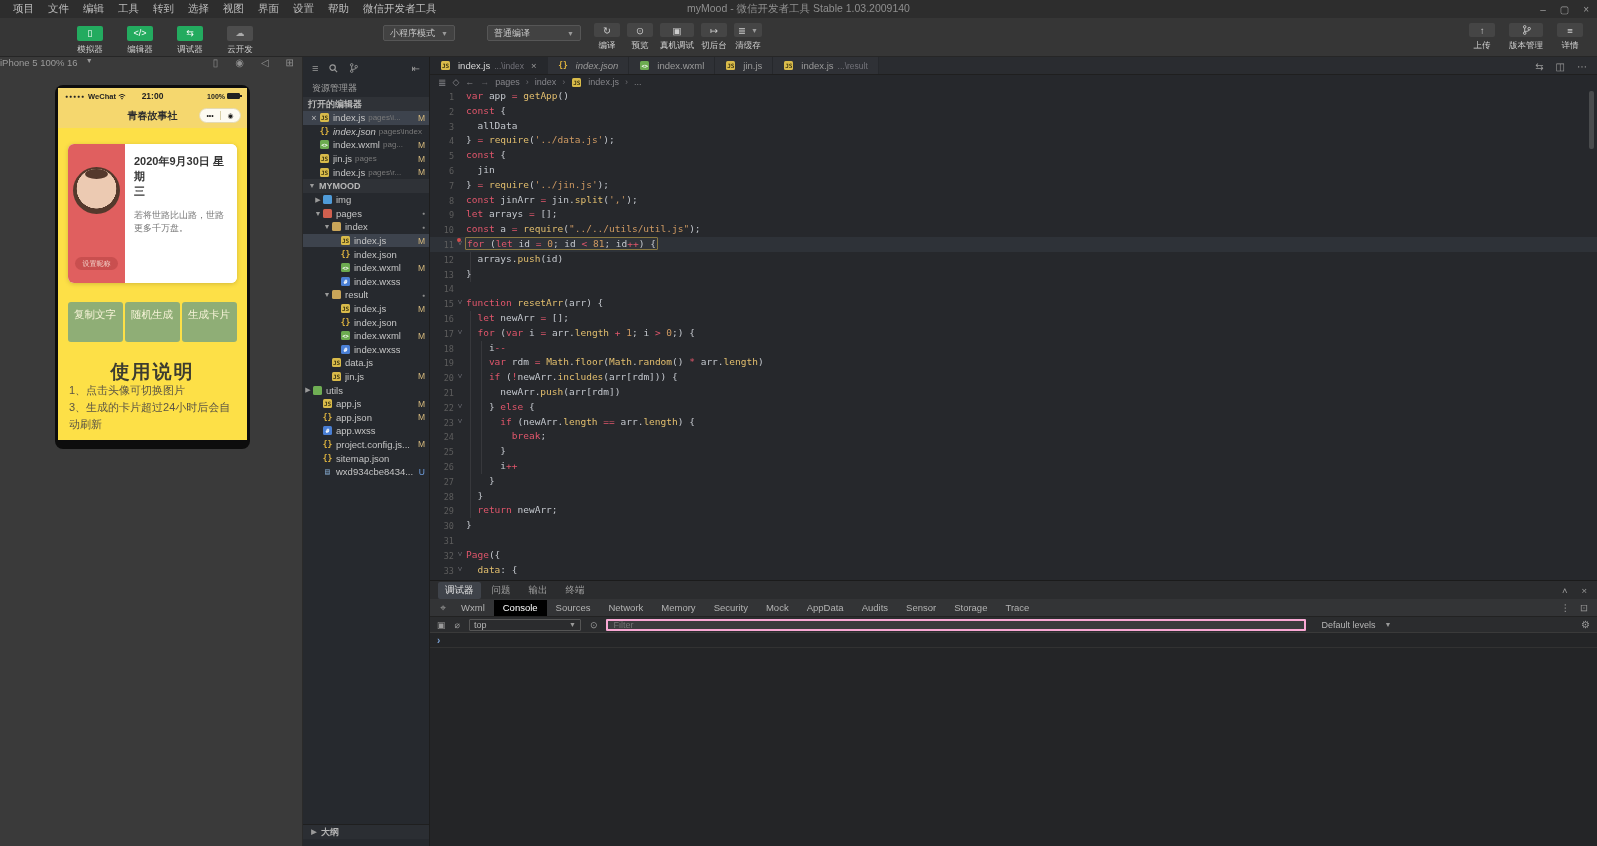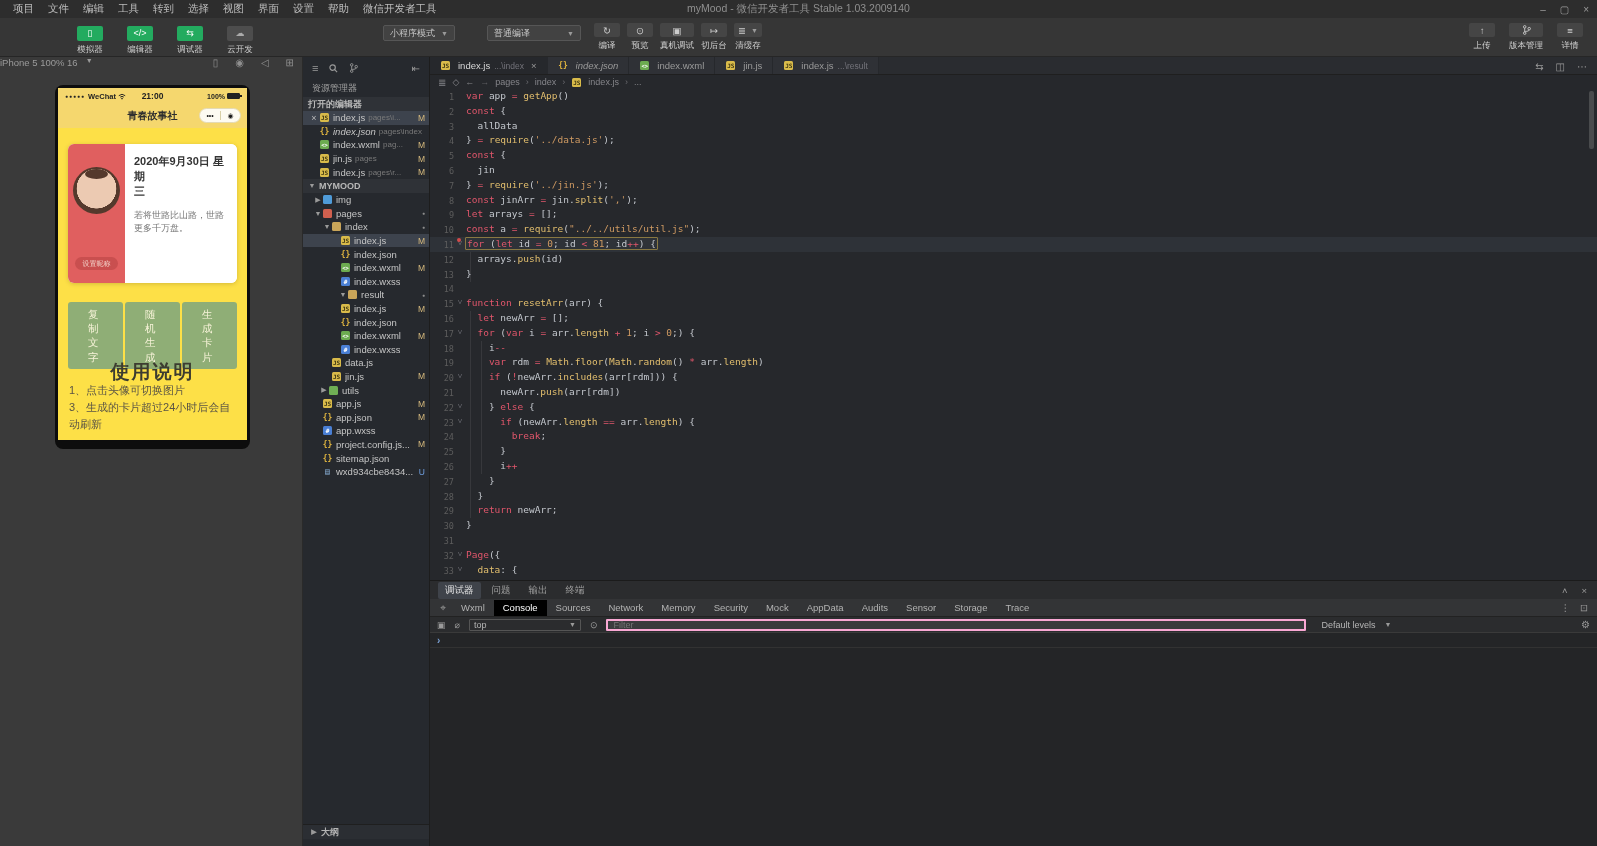--- a/index.html
+++ b/index.html
@@ -57,21 +57,21 @@
   .card-left{width:57px;background:#e05f5f;position:relative}
   .avatar{position:absolute;left:5px;top:23px;width:47px;height:47px;border-radius:50%;
           background:radial-gradient(circle at 50% 46%,#eccab2 0 57%,#54392c 58% 100%)}
   .avatar:after{content:"";position:absolute;left:12px;top:2px;width:23px;height:10px;border-radius:50%;background:#54392c}
   .nick-btn{position:absolute;left:7px;bottom:13px;width:43px;height:13px;border-radius:7px;background:#c94f4f;
             color:#f3d3ca;font-size:7px;display:flex;align-items:center;justify-content:center}
   .card-right{flex:1;padding:10px 9px;background:#fff}
   .card-date{font-size:11px;font-weight:bold;color:#333;line-height:1.35}
   .card-quote{margin-top:10px;font-size:9px;color:#777;line-height:1.55}
   .ph-btns{position:absolute;left:10px;top:214px;width:169px;display:flex;gap:2px}
-  .ph-btn{flex:1;background:#8fae76;color:#f7f3d8;font-size:10.5px;line-height:1.35;padding:5px 20px;border-radius:3px;min-height:40px}
+  .ph-btn{flex:1;background:#8fae76;color:#f7f3d8;font-size:10.5px;line-height:1.35;padding:5px 6px;border-radius:3px;min-height:40px}
   .usage-title{position:absolute;top:271px;left:0;right:0;text-align:center;font-size:19px;font-weight:bold;color:#3c3c30;letter-spacing:2px}
   .usage-list{position:absolute;top:294px;left:11px;right:7px;font-size:11px;color:#5a5445;line-height:17px}
 
   
   .explorer{position:absolute;top:57px;left:303px;width:127px;bottom:0;background:#26292e;border-right:1px solid #1d1d1d;
             font-size:9.5px;color:#c5c5c5;overflow:hidden}
   .exp-toolbar{height:22px;display:flex;align-items:center;gap:11px;padding:0 9px;color:#9a9a9a;font-size:11px}
   .exp-toolbar .last{margin-left:auto;font-size:10px}
   .exp-title{padding:3px 9px 2px;color:#a0a0a0;font-size:9px}
   .exp-sec{height:14px;background:#2f3237;font-size:9px;font-weight:bold;color:#b8b8b8;display:flex;align-items:center;padding:0 5px;gap:3px}
@@ -387,21 +387,21 @@
           <span class="tarrow"></span>
           <span class="fic fic-wxml">&lt;&gt;</span>
           <span class="fname">index.wxml</span>
           <span class="badge m">M</span>
         </div>
         <div class="trow" style="padding-left: 29px;">
           <span class="tarrow"></span>
           <span class="fic fic-wxss">#</span>
           <span class="fname">index.wxss</span>
         </div>
-        <div class="trow" style="padding-left: 20px; margin-left: 16px;">
+        <div class="trow" style="padding-left: 20px;">
           <span class="tarrow">▼</span>
           <span class="fic fic-folder"></span>
           <span class="fname">result</span>
           <span class="badge dot">●</span>
         </div>
         <div class="trow" style="padding-left: 29px;">
           <span class="tarrow"></span>
           <span class="fic fic-js">JS</span>
           <span class="fname">index.js</span>
           <span class="badge m">M</span>
@@ -426,21 +426,21 @@
           <span class="tarrow"></span>
           <span class="fic fic-js">JS</span>
           <span class="fname">data.js</span>
         </div>
         <div class="trow" style="padding-left: 20px;">
           <span class="tarrow"></span>
           <span class="fic fic-js">JS</span>
           <span class="fname">jin.js</span>
           <span class="badge m">M</span>
         </div>
-        <div class="trow" style="padding-left: 17px;">
+        <div class="trow" style="padding-left: 1px;">
           <span class="tarrow">▶</span>
           <span class="fic fic-folder-utils"></span>
           <span class="fname">utils</span>
         </div>
         <div class="trow" style="padding-left: 11px;">
           <span class="tarrow"></span>
           <span class="fic fic-js">JS</span>
           <span class="fname">app.js</span>
           <span class="badge m">M</span>
         </div>

